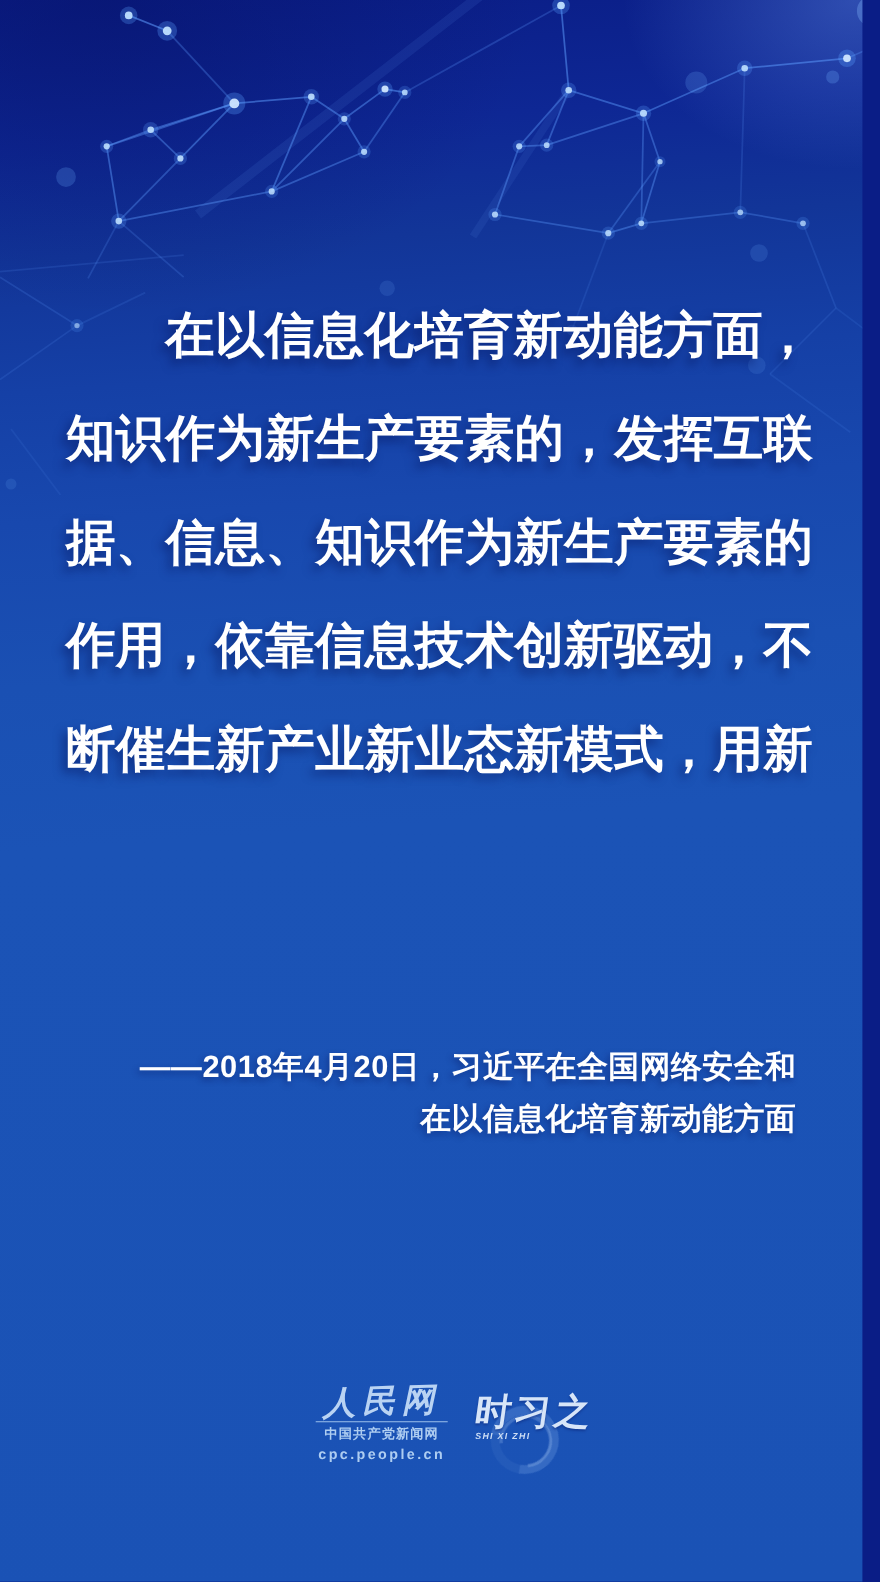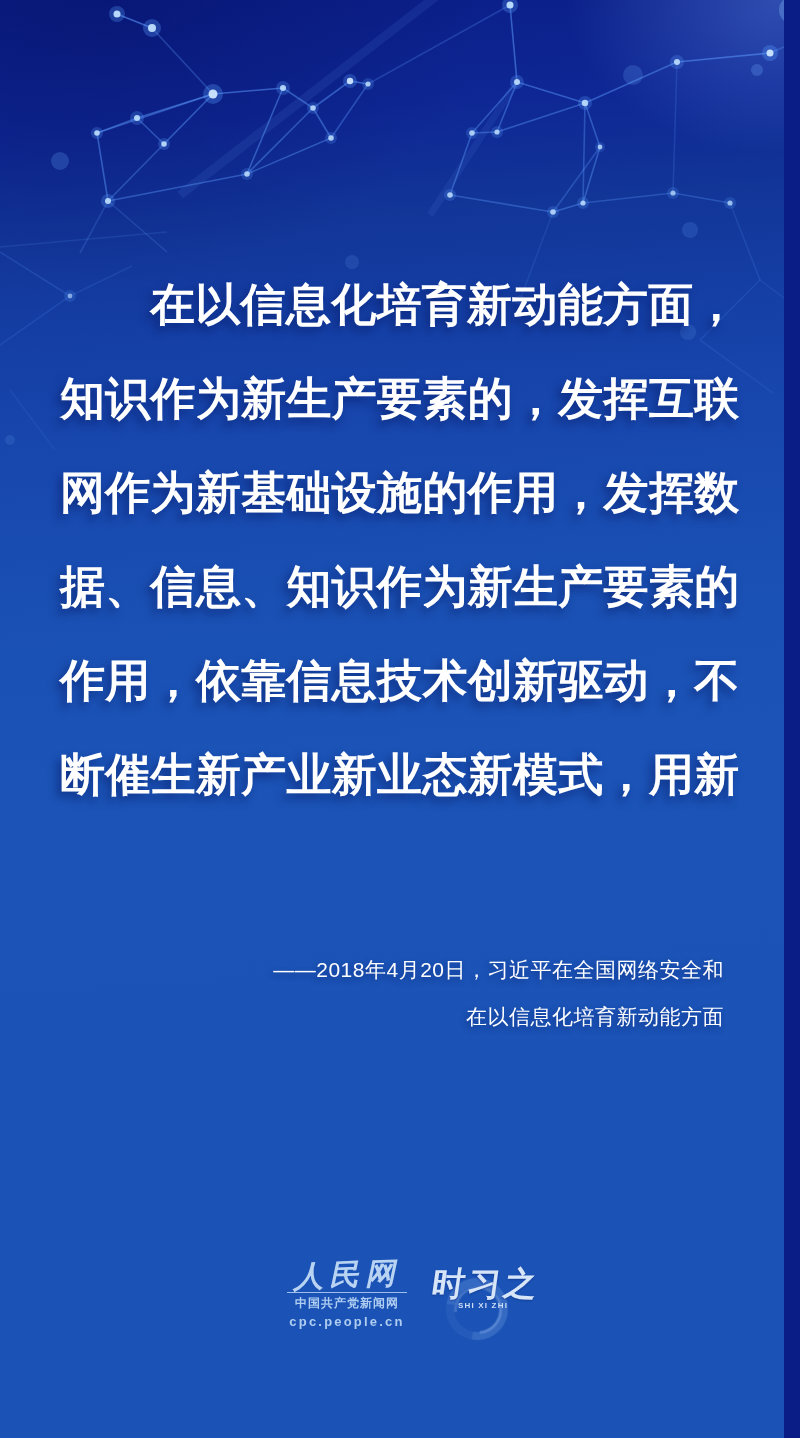--- a/index.html
+++ b/index.html
@@ -23,21 +23,21 @@
     color:#ffffff; font-size:45px; font-weight:bold;
     line-height:94px; letter-spacing:.3px;
     text-shadow:-4px 5px 9px rgba(6,22,95,.55);
   }
   .qline{ white-space:nowrap; }
   .qline.indent{ padding-left:90px; }
 
   
   .attribution{
     position:absolute; right:60px; top:946px; text-align:right;
-    color:#ffffff; font-size:21px; font-weight:400; line-height:47px;
+    color:#ffffff; font-size:28px; font-weight:700; line-height:47px;
     letter-spacing:.5px; text-shadow:-2px 3px 6px rgba(6,22,95,.45);
   }
 
   
   .footer{
     position:absolute; top:1260px; left:0; right:0;
     display:flex; justify-content:center; align-items:flex-start; gap:24px;
     transform:translateX(20px);
   }
   .people-logo{ width:122px; text-align:center; color:#aecdf1; }
@@ -61,22 +61,22 @@
     position:absolute; left:22px; top:20px; width:48px; height:48px; border-radius:50%;
     border:3px solid rgba(195,222,255,.22); border-bottom-color:transparent;
     transform:rotate(40deg); filter:blur(.5px);
   }
   .sxz-title{
     position:relative; font-size:33px; font-weight:bold; letter-spacing:3px;
     transform:skewX(-8deg); color:#d7e5f8; white-space:nowrap; line-height:36px;
     text-shadow:0 1px 2px rgba(10,30,110,.4);
   }
   .sxz-sub{
-    position:relative; font-size:8px; font-weight:bold; 
-    letter-spacing:1.2px; color:#cddef5; text-align:center; padding-right:4px; margin-top:-1px;
+    position:relative; font-size:8px; font-weight:bold; font-style:italic;
+    letter-spacing:1.2px; color:#cddef5; text-align:left; padding-right:4px; margin-top:-1px;
   }
 </style>
 </head>
 <body>
 
 <div class="poster">
 
   <svg class="plexus" width="800" height="500" viewBox="0 0 800 500" fill="none">
 
     <line x1="470" y1="-30" x2="180" y2="195" stroke="#6aa8ff" stroke-opacity=".10" stroke-width="9"></line>
@@ -205,21 +205,20 @@
       <circle cx="793" cy="10" r="14" fill="#8cc0ff" fill-opacity=".30"></circle>
       <circle cx="352" cy="262" r="7" fill="#6fb0ff" fill-opacity=".14"></circle>
       <circle cx="10" cy="440" r="5" fill="#6fb0ff" fill-opacity=".14"></circle>
       <circle cx="520" cy="300" r="5" fill="#6fb0ff" fill-opacity=".14"></circle>
     </g>
   </svg>
 
   <div class="quote">
     <div class="qline indent">在以信息化培育新动能方面，</div>
     <div class="qline">知识作为新生产要素的，发挥互联</div>
-    <div class="qline">网作为新基础设施的作用，发挥数</div>
     <div class="qline">据、信息、知识作为新生产要素的</div>
     <div class="qline">作用，依靠信息技术创新驱动，不</div>
     <div class="qline">断催生新产业新业态新模式，用新</div>
   </div>
 
   <div class="attribution">
     <div>——2018年4月20日，习近平在全国网络安全和</div>
     <div>在以信息化培育新动能方面</div>
   </div>
 

